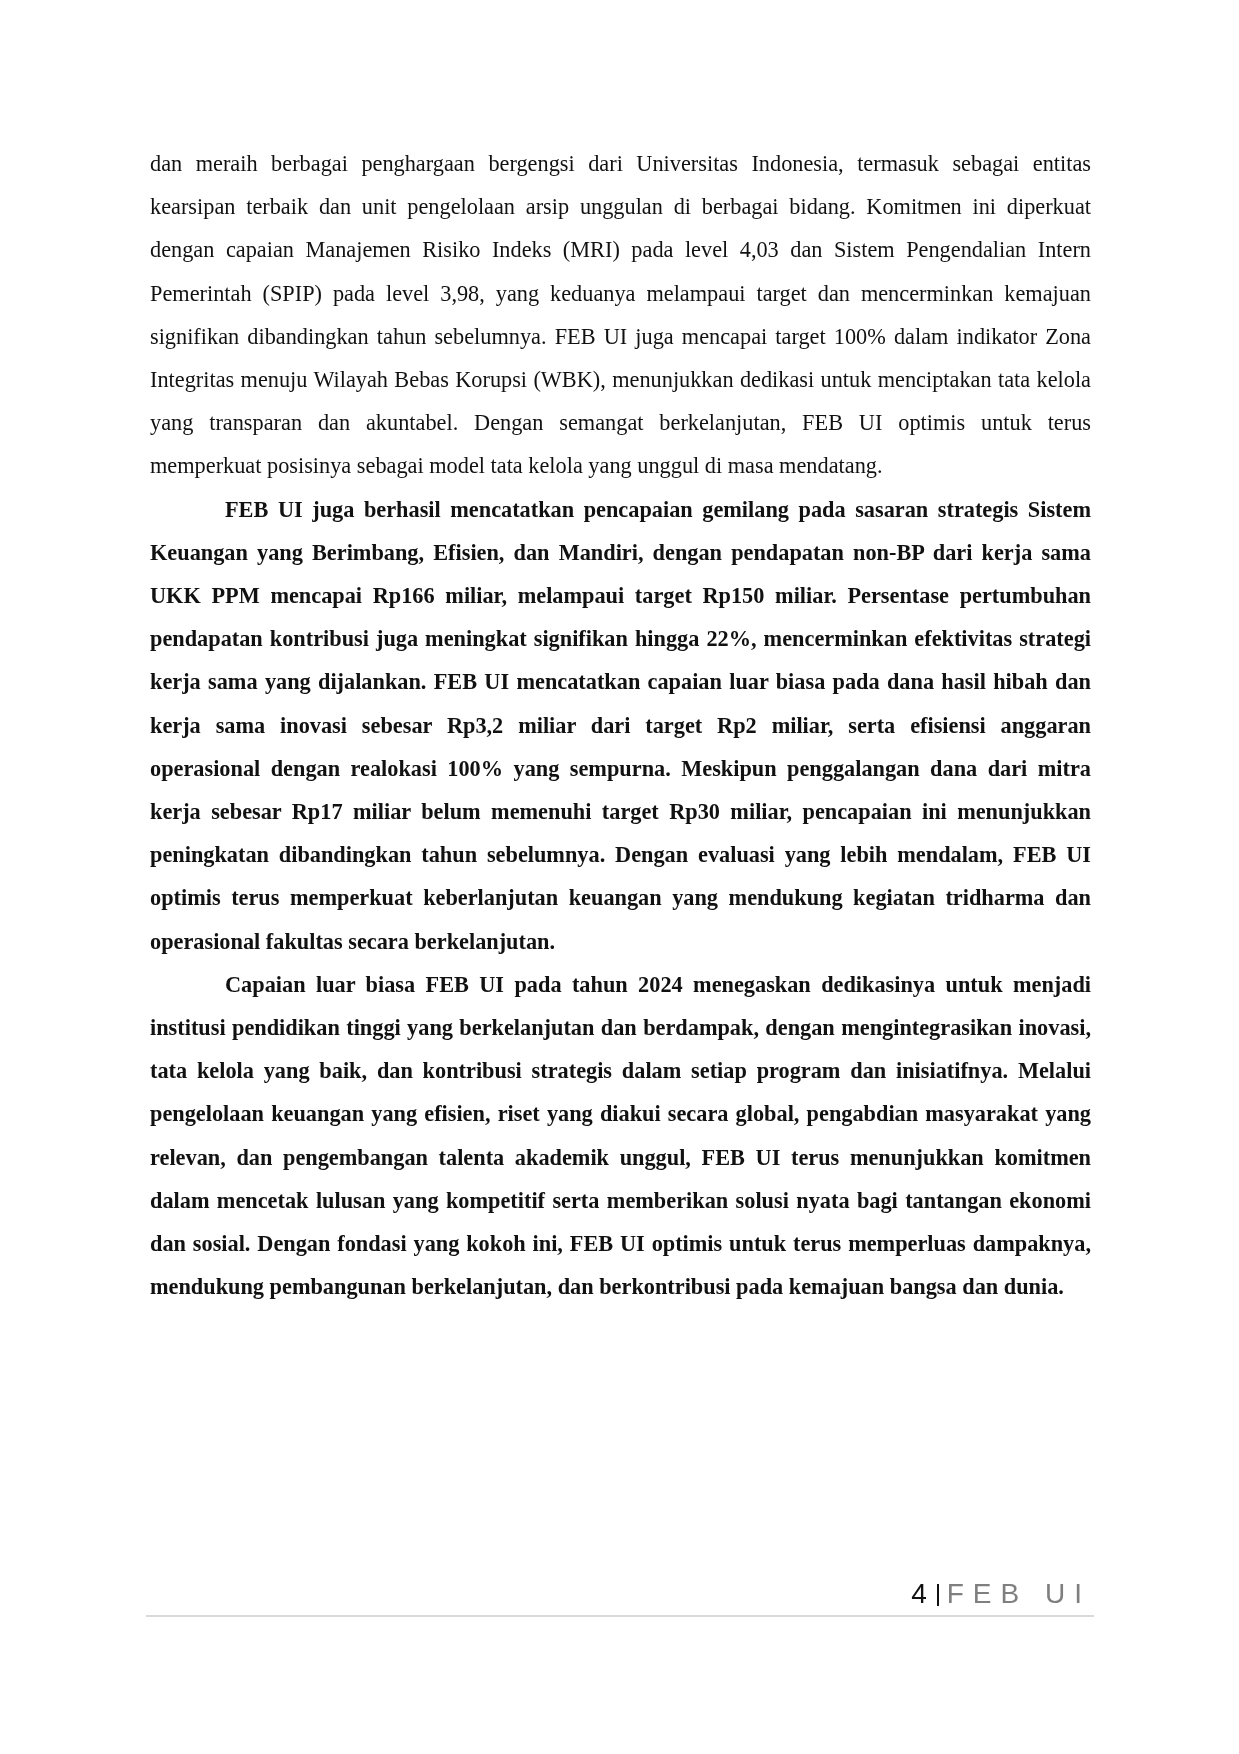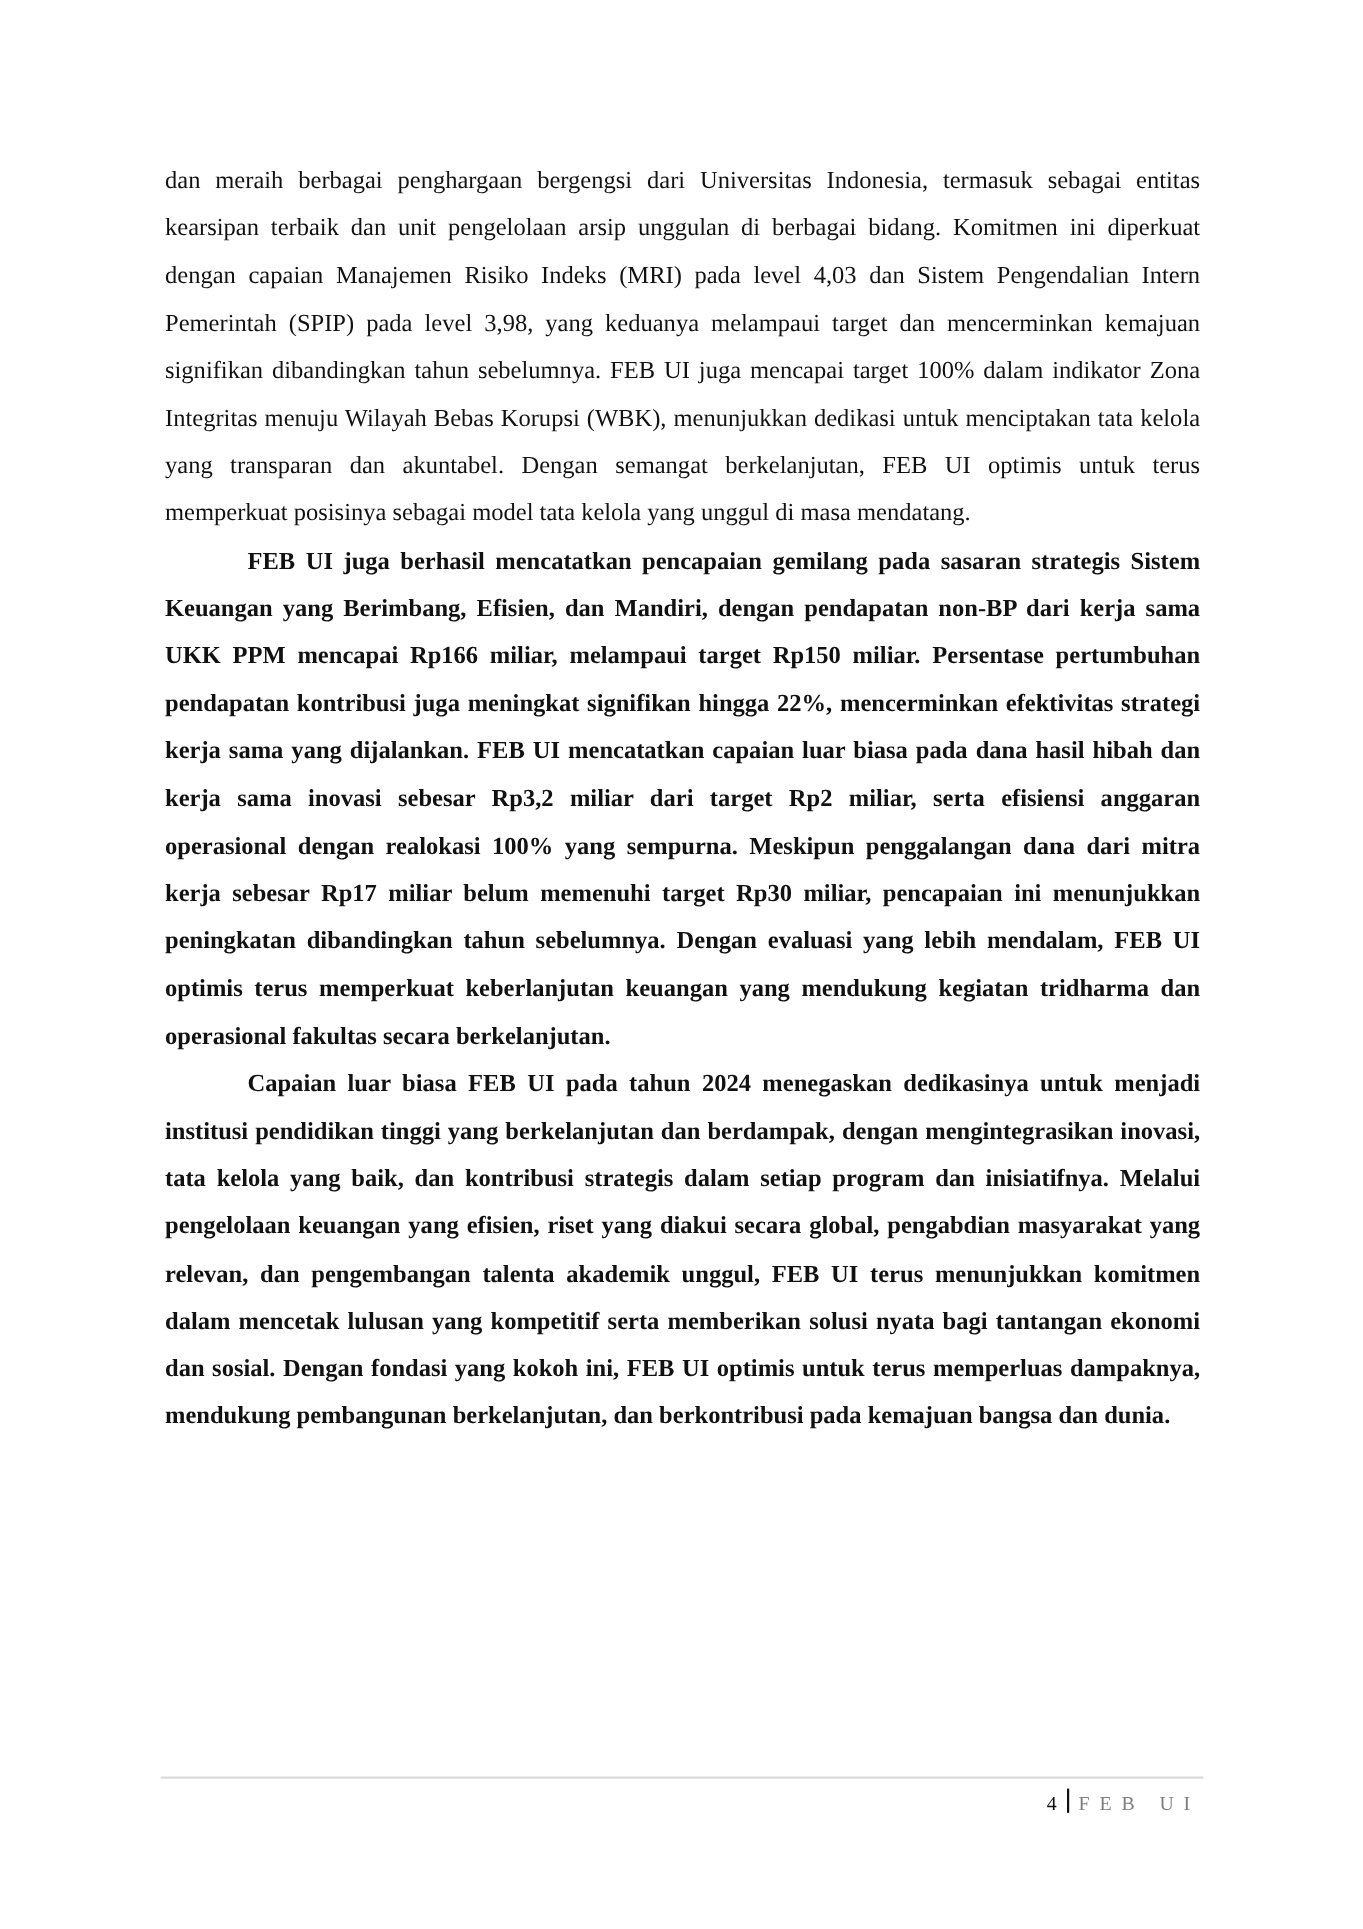--- a/index.html
+++ b/index.html
@@ -6,21 +6,21 @@
   body { width: 1239px; height: 1754px; position: relative; overflow: hidden; }
   .page { position: absolute; left: 0; top: 0; width: 1239px; height: 1754px; background: #fff; }
   .content {
     position: absolute; left: 150px; top: 142px; width: 941px;
     font-family: "Liberation Serif", serif; font-size: 22.3px; line-height: 43.2px;
     color: #111; text-align: justify;
   }
   .content p { margin: 0; }
   .content p.indent { text-indent: 75px; font-weight: bold; }
   .footer-rule { position: absolute; left: 146px; top: 1615px; width: 948px; height: 2px; background: #d9d9d9; }
-  .footer { position: absolute; right: 148px; top: 1619px; font-family: Liberation Serif, serif; font-size: 18px; line-height: 40px; white-space: nowrap; }
+  .footer { position: absolute; right: 148px; top: 1574px; font-family: Liberation Sans, sans-serif; font-size: 28px; line-height: 40px; white-space: nowrap; }
   .footer .num { color: #111; }
   .footer .sep { display: inline-block; width: 2px; height: 22px; background: #111; margin: 0 8px 0 10px; vertical-align: -3px; }
   .footer .label { color: #7f7f7f; letter-spacing: 9px; }
 </style>
 </head>
 <body>
 
 <div class="page">
   <div class="content">
     <p>dan meraih berbagai penghargaan bergengsi dari Universitas Indonesia, termasuk sebagai entitas kearsipan terbaik dan unit pengelolaan arsip unggulan di berbagai bidang. Komitmen ini diperkuat dengan capaian Manajemen Risiko Indeks (MRI) pada level 4,03 dan Sistem Pengendalian Intern Pemerintah (SPIP) pada level 3,98, yang keduanya melampaui target dan mencerminkan kemajuan signifikan dibandingkan tahun sebelumnya. FEB UI juga mencapai target 100% dalam indikator Zona Integritas menuju Wilayah Bebas Korupsi (WBK), menunjukkan dedikasi untuk menciptakan tata kelola yang transparan dan akuntabel. Dengan semangat berkelanjutan, FEB UI optimis untuk terus memperkuat posisinya sebagai model tata kelola yang unggul di masa mendatang.</p>

